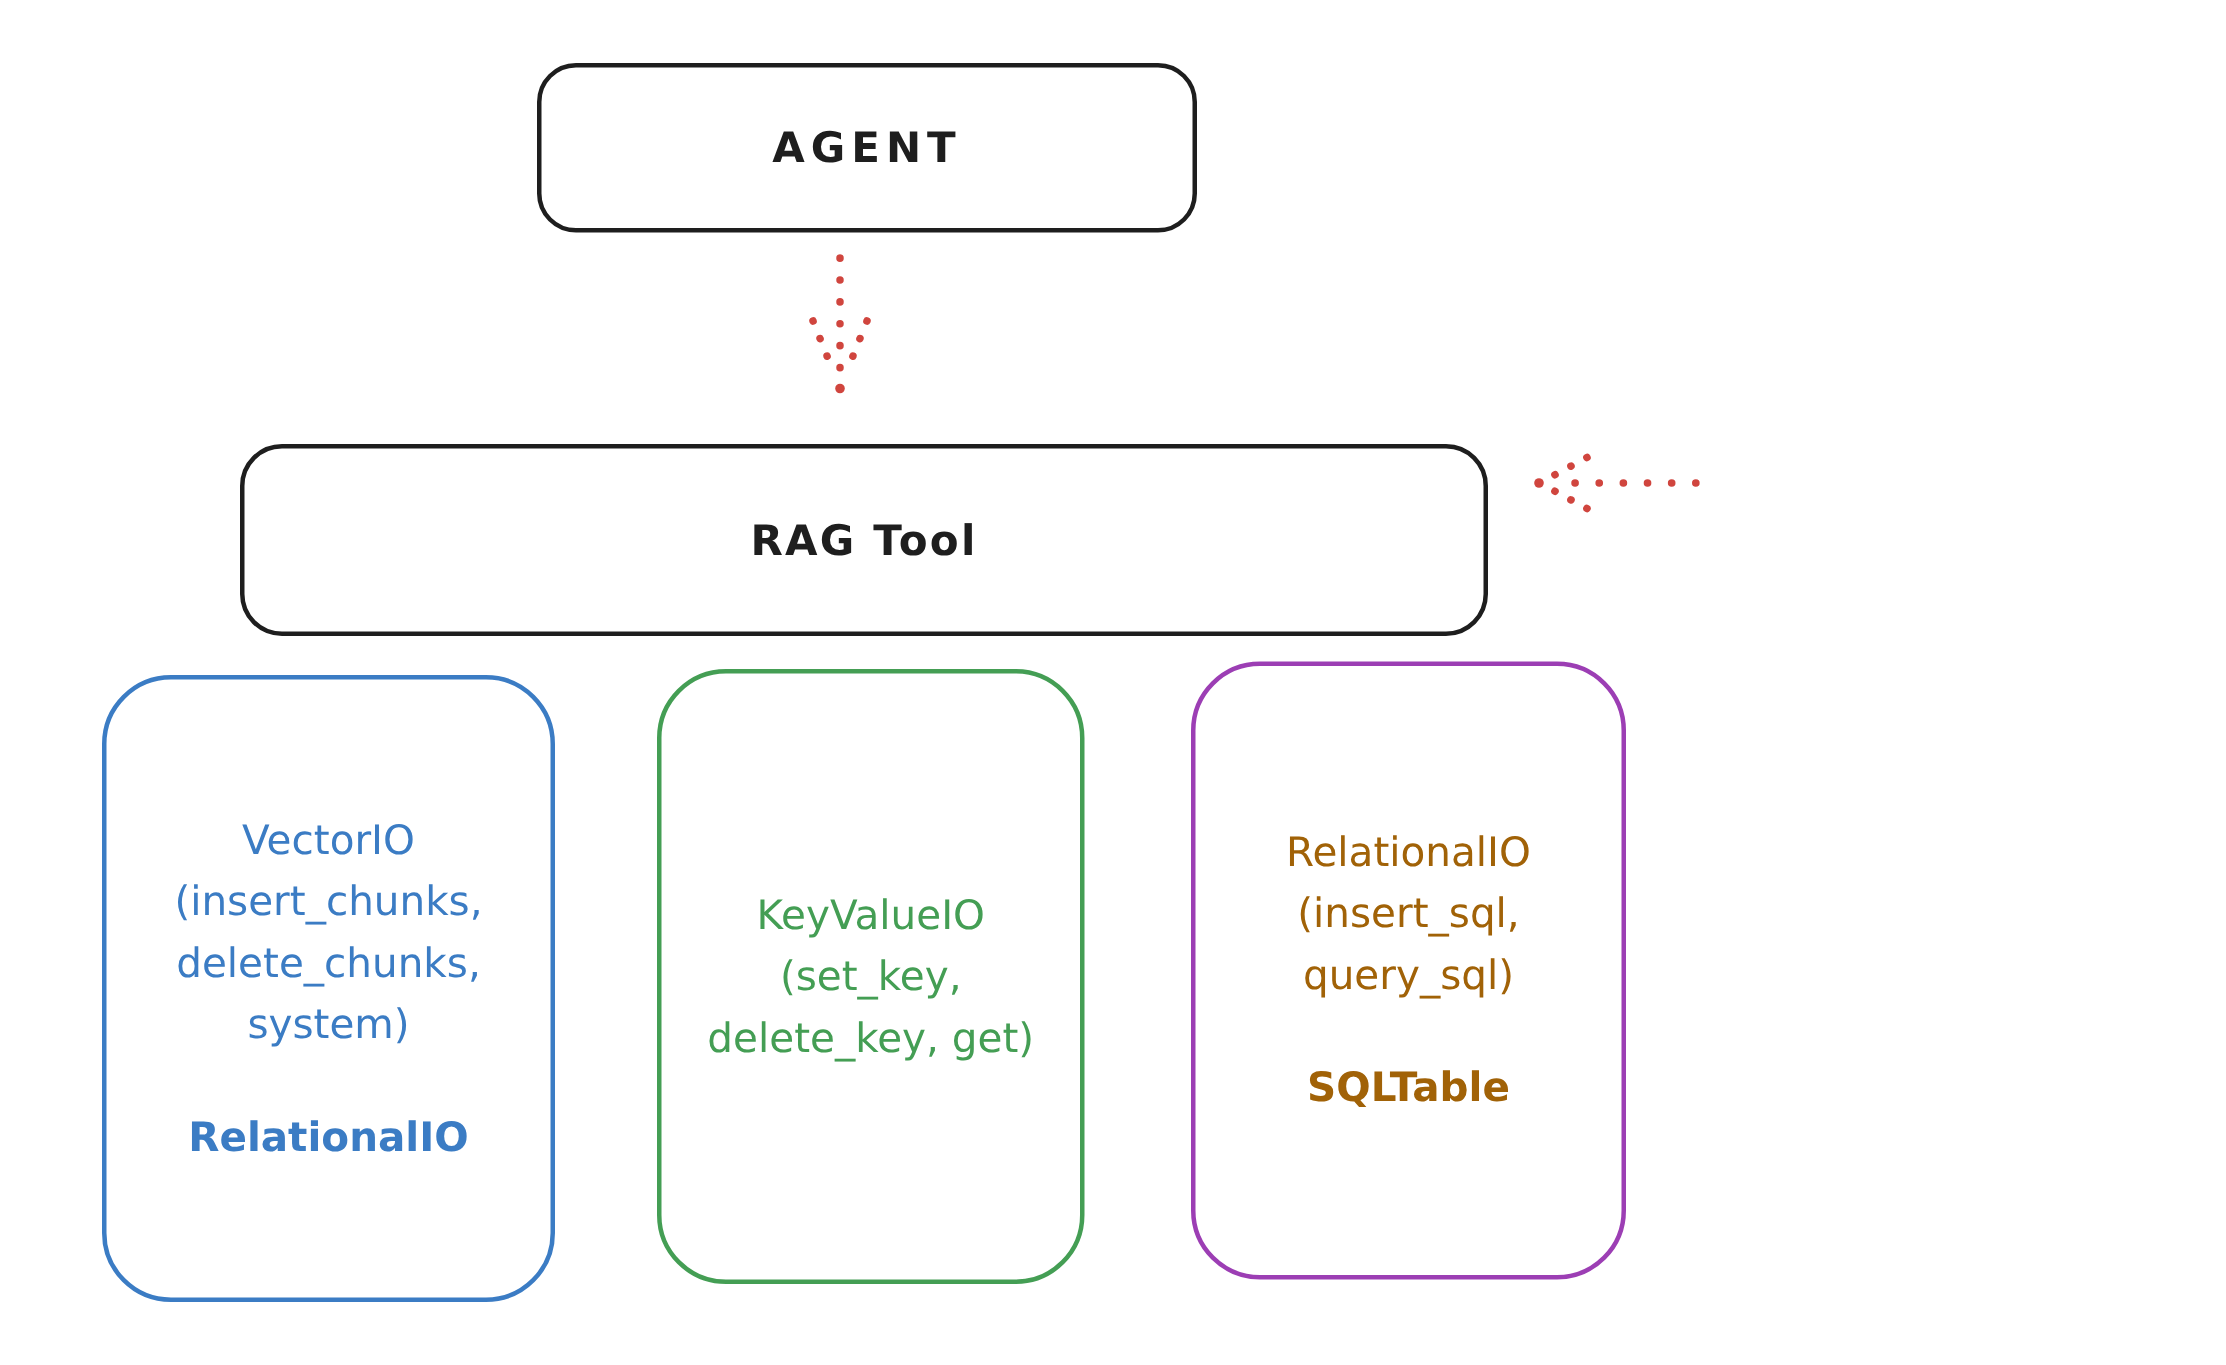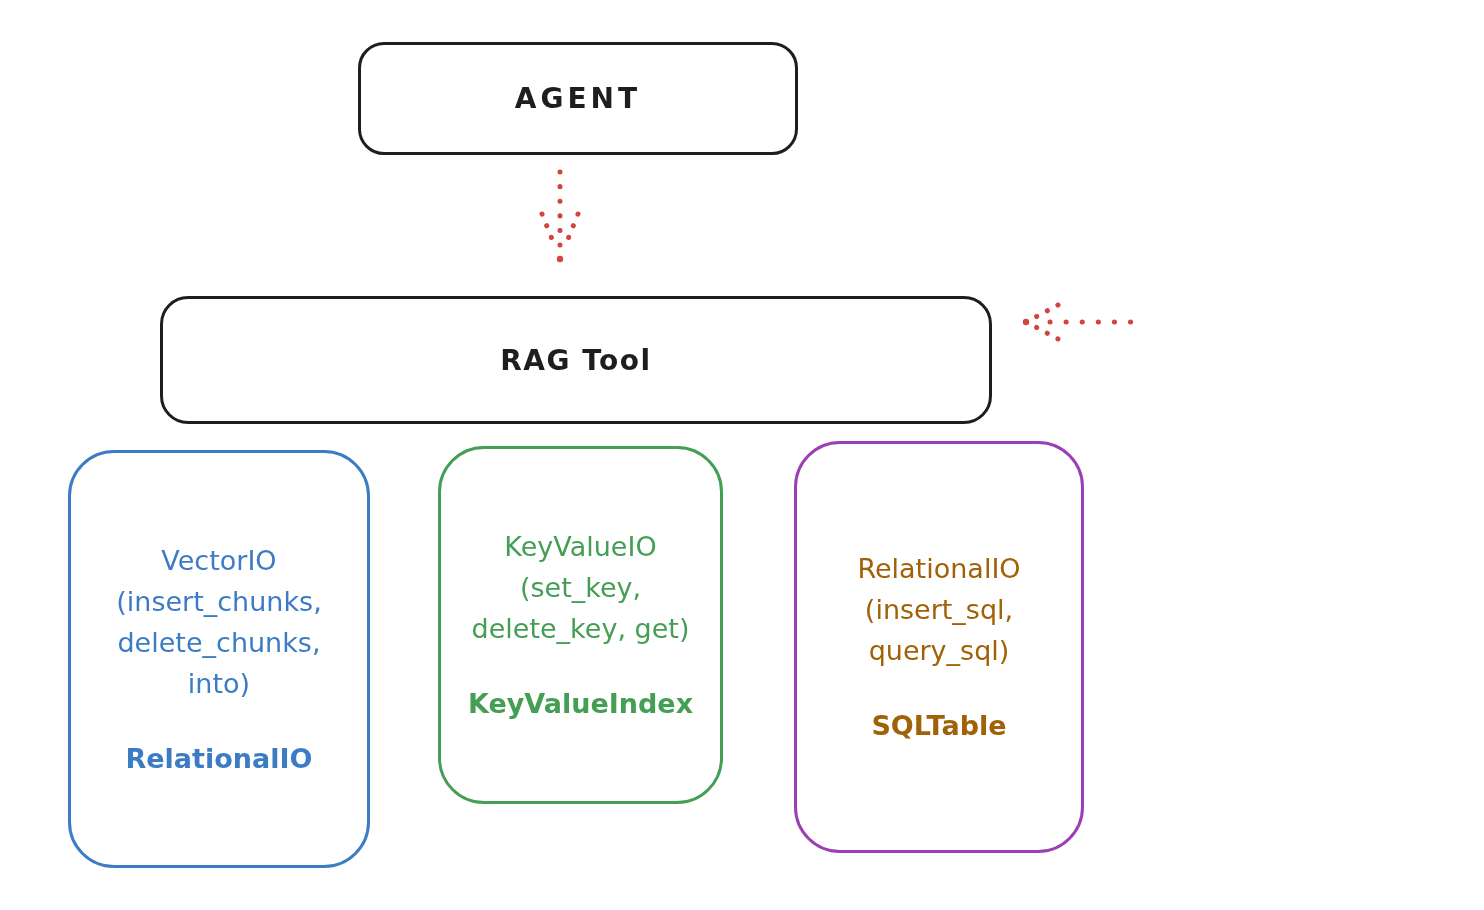--- a/index.html
+++ b/index.html
@@ -63,21 +63,21 @@
     border: 3px solid;
     border-radius: 46px;
     box-sizing: border-box;
     display: flex;
     flex-direction: column;
     align-items: center;
     justify-content: center;
     text-align: center;
   }
   .vector-box     { left: 68px;  top: 450px; width: 302px; height: 418px; }
-  .keyvalue-box   { left: 438px; top: 446px; width: 285px; height: 358px; }
+  .keyvalue-box   { left: 438px; top: 446px; width: 285px; height: 410px; }
   .relational-box { left: 794px; top: 441px; width: 290px; height: 412px; }
 
   .io-line {
     font-size: 27px;
     font-weight: 400;
     line-height: 41px;
     white-space: nowrap;
   }
   .index-label {
     font-size: 27px;
@@ -123,29 +123,28 @@
       <line x1="1058" y1="305" x2="1032" y2="319" stroke-width="5" stroke-linecap="round" stroke-dasharray="0.1 12" stroke="#d0453e"></line>
       <line x1="1058" y1="339" x2="1032" y2="325" stroke-width="5" stroke-linecap="round" stroke-dasharray="0.1 12" stroke="#d0453e"></line>
       <circle cx="1026" cy="322" r="3.2" fill="#d0453e"></circle>
     </g>
   </svg>
 
   <div class="io-box vector-box" style="border-color: rgb(59, 124, 196); color: rgb(59, 124, 196);">
     <span class="io-line">VectorIO</span>
     <span class="io-line">(insert_chunks,</span>
     <span class="io-line">delete_chunks,</span>
-    <span class="io-line">into)</span>
+    <span class="io-line">system)</span>
     <span class="index-label">RelationalIO</span>
   </div>
 
   <div class="io-box keyvalue-box" style="border-color: rgb(68, 158, 84); color: rgb(68, 158, 84);">
     <span class="io-line">KeyValueIO</span>
     <span class="io-line">(set_key,</span>
     <span class="io-line">delete_key, get)</span>
-    <span class="index-label">KeyValueIndex</span>
   </div>
 
   <div class="io-box relational-box" style="border-color: rgb(156, 62, 180); color: #a16207;">
     <span class="io-line">RelationalIO</span>
     <span class="io-line">(insert_sql,</span>
     <span class="io-line">query_sql)</span>
     <span class="index-label">SQLTable</span>
   </div>
 
 </div>

